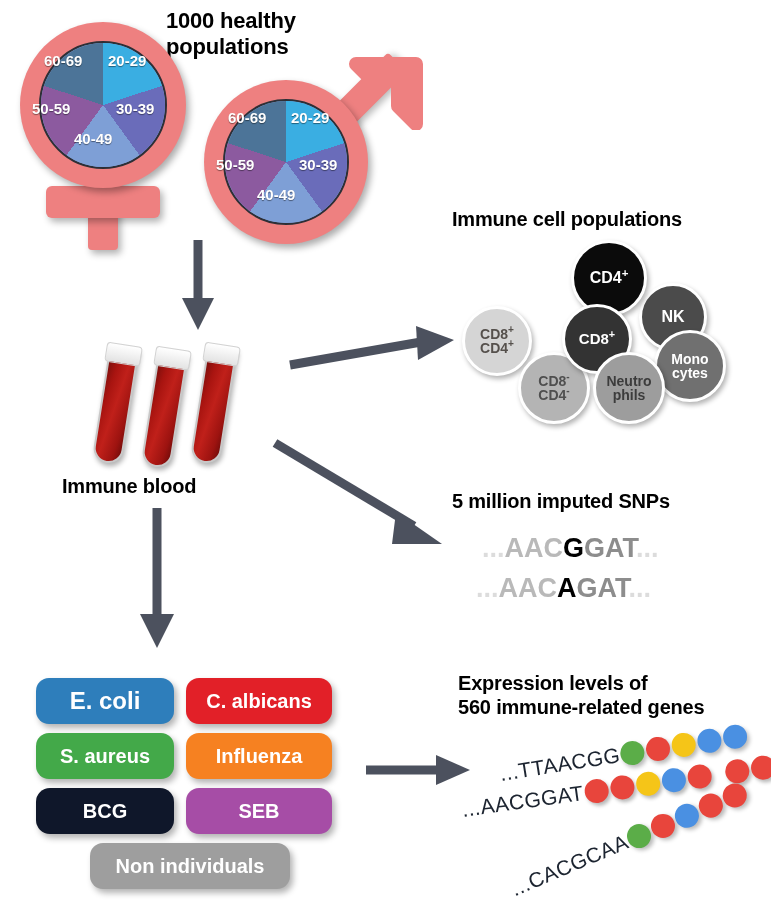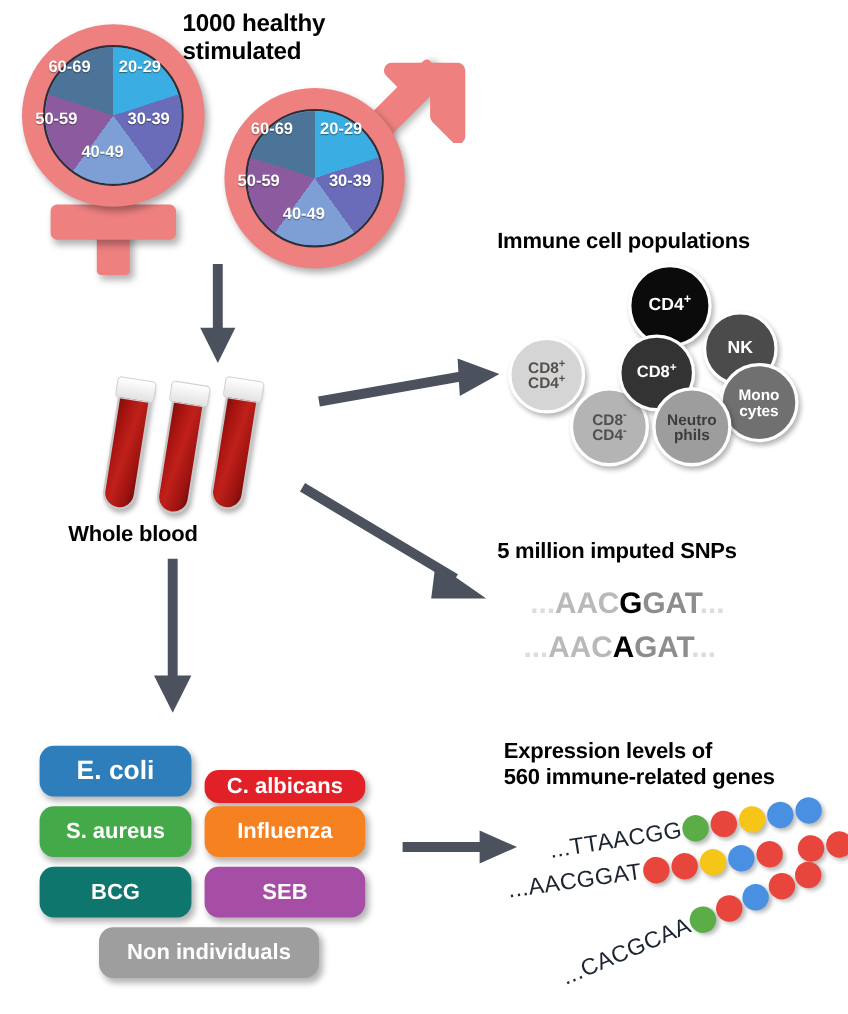--- a/index.html
+++ b/index.html
@@ -65,21 +65,21 @@
   .dot{border-radius:50%;display:inline-block;
        box-shadow:2px 3px 4px rgba(0,0,0,.28);}
 </style>
 </head>
 <body>
 
 <div id="stage">
 
   <div class="abs hdr" style="left:166px;top:8px;width:262px;font-size:22px;">
     <div>1000 healthy</div>
-    <div>stimulated</div>
+    <div>populations</div>
   </div>
 
   <div class="abs" style="left:8px;top:10px;width:190px;height:238px;">
 
     <div class="sym-bar" style="left:80px;top:140px;width:30px;height:100px;border-radius:4px;
                 box-shadow:3px 4px 7px rgba(0,0,0,.30);"></div>
     <div class="sym-bar" style="left:38px;top:176px;width:114px;height:32px;border-radius:6px;
                 box-shadow:3px 4px 7px rgba(0,0,0,.30);"></div>
 
     <div class="sym-ring" style="left:12px;top:12px;width:166px;height:166px;"></div>
@@ -144,21 +144,21 @@
       <div class="blood"></div>
       <div class="cap"></div>
     </div>
     <div class="tube" style="left:104px;top:4px;transform:rotate(9deg);">
       <div class="glass"></div>
       <div class="blood"></div>
       <div class="cap"></div>
     </div>
   </div>
 
-  <div class="abs hdr" style="left:62px;top:475px;width:200px;font-size:20px;">Whole blood</div>
+  <div class="abs hdr" style="left:62px;top:475px;width:200px;font-size:20px;">Immune blood</div>
 
   <div class="abs arrow" style="left:288px;top:320px;">
     <svg width="170" height="52" viewBox="0 0 170 52">
       <path d="M2 45 L133 22" stroke="#4c515e" stroke-width="9" fill="none"></path>
       <path d="M128 6 L166 20 L130 40 Z" fill="#4c515e"></path>
     </svg>
   </div>
 
   <div class="abs arrow" style="left:272px;top:440px;">
     <svg width="180" height="112" viewBox="0 0 180 112">
@@ -214,24 +214,24 @@
     <div class="snp-row" style="left:6px;top:0;font-size:27px;">
       <span class="faint">...</span><span class="dim">AAC</span><span class="hot">G</span><span class="mid">GAT</span><span class="faint">...</span>
     </div>
     <div class="snp-row" style="left:0;top:40px;font-size:27px;">
       <span class="faint">...</span><span class="dim">AAC</span><span class="hot">A</span><span class="mid">GAT</span><span class="faint">...</span>
     </div>
   </div>
 
   <div class="abs" style="left:0;top:0;width:380px;height:922px;">
     <div class="stim" style="left:36px;top:678px;width:138px;height:46px;background:#2e7ebb;font-size:24px;">E. coli</div>
-    <div class="stim" style="left:186px;top:700px;width:146px;height:30px;background:#e22028;font-size:20px;">C. albicans</div>
+    <div class="stim" style="left:186px;top:678px;width:146px;height:46px;background:#e22028;font-size:20px;">C. albicans</div>
     <div class="stim" style="left:36px;top:733px;width:138px;height:46px;background:#43a949;font-size:20px;">S. aureus</div>
     <div class="stim" style="left:186px;top:733px;width:146px;height:46px;background:#f68121;font-size:20px;">Influenza</div>
-    <div class="stim" style="left:36px;top:788px;width:138px;height:46px;background:#0f766e;font-size:20px;">BCG</div>
+    <div class="stim" style="left:36px;top:788px;width:138px;height:46px;background:#0f172a;font-size:20px;border-radius:14px;">BCG</div>
     <div class="stim" style="left:186px;top:788px;width:146px;height:46px;background:#a64da6;font-size:20px;">SEB</div>
     <div class="stim" style="left:90px;top:843px;width:200px;height:46px;background:#9e9e9e;font-size:20px;">Non individuals</div>
   </div>
 
   <div class="abs arrow" style="left:364px;top:752px;">
     <svg width="110" height="36" viewBox="0 0 110 36">
       <path d="M2 18 L78 18" stroke="#4c515e" stroke-width="9" fill="none"></path>
       <path d="M72 3 L106 18 L72 33 Z" fill="#4c515e"></path>
     </svg>
   </div>

